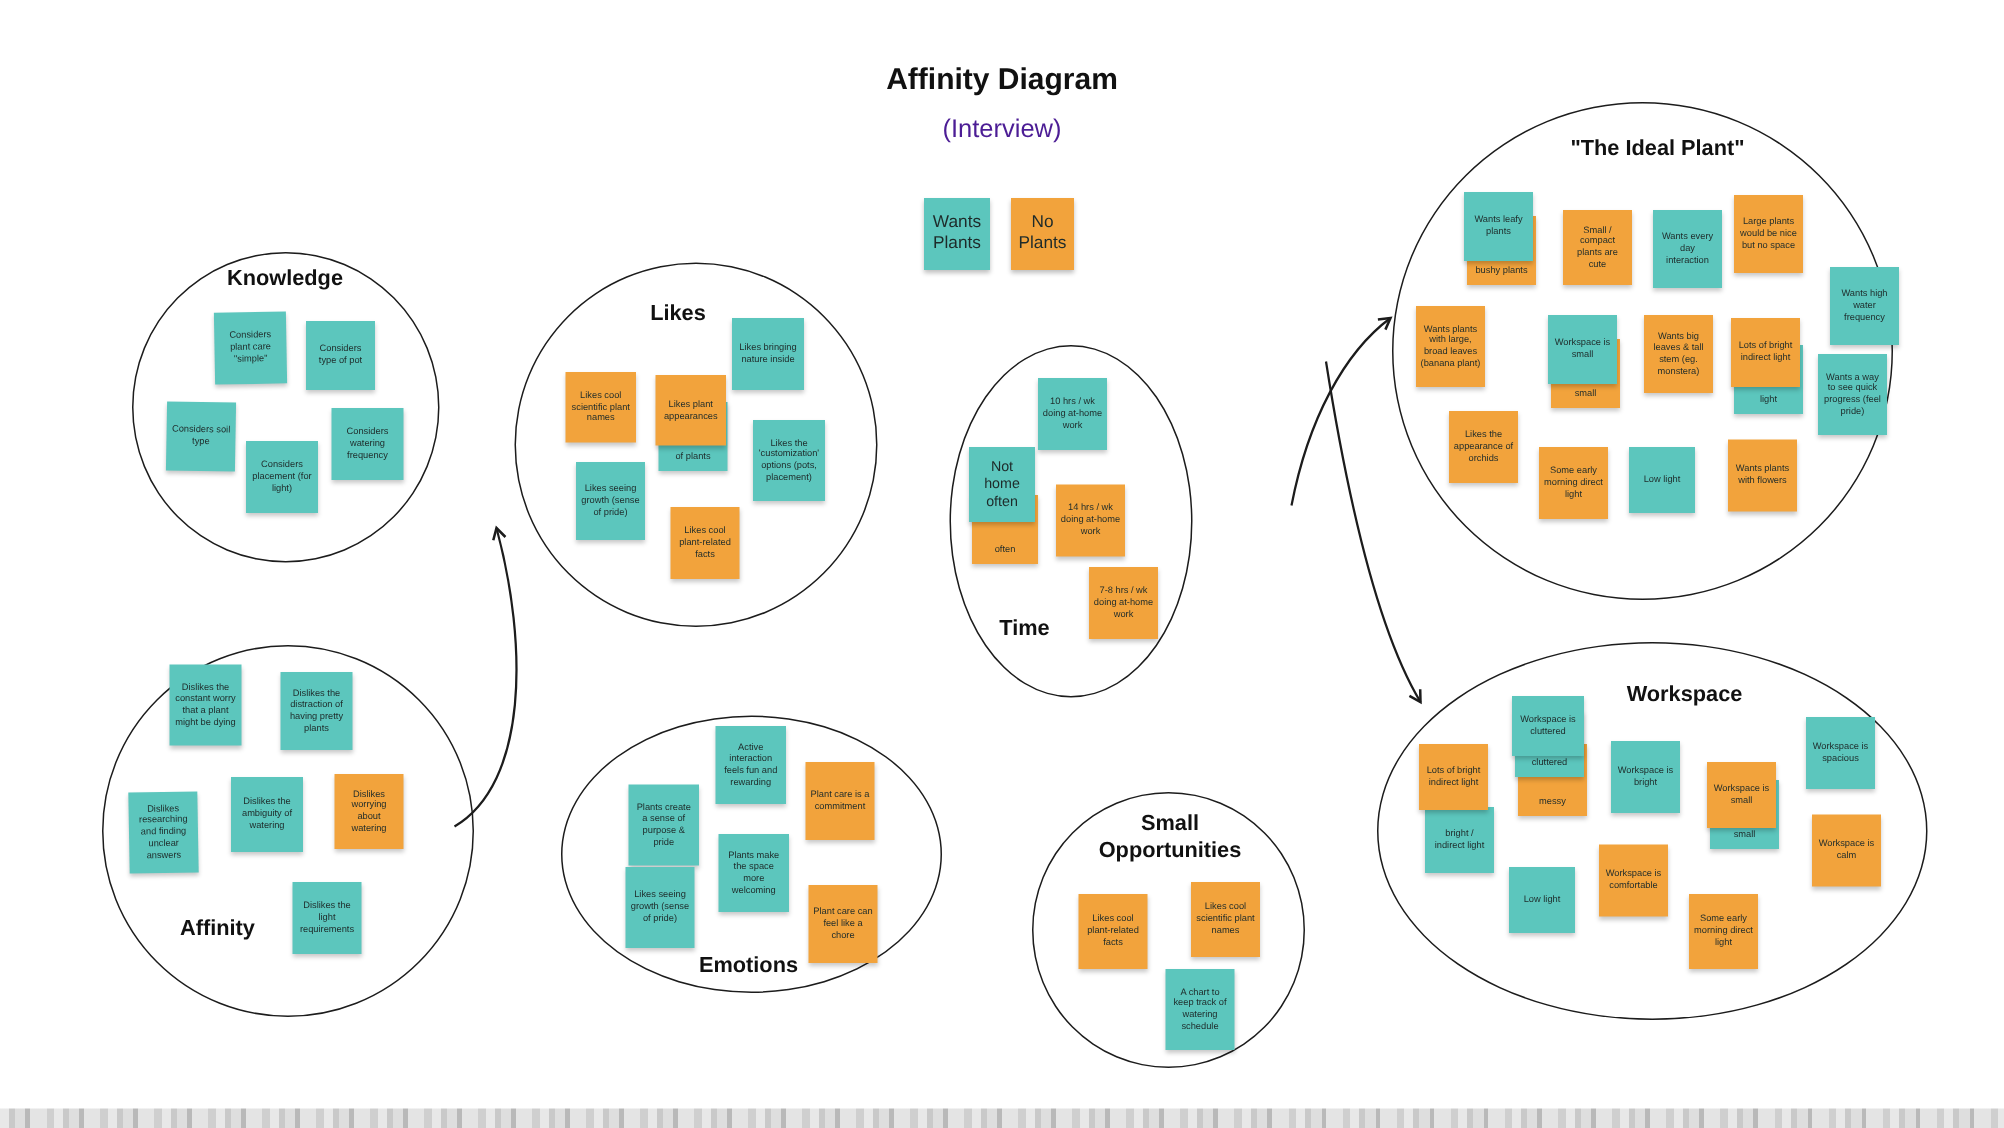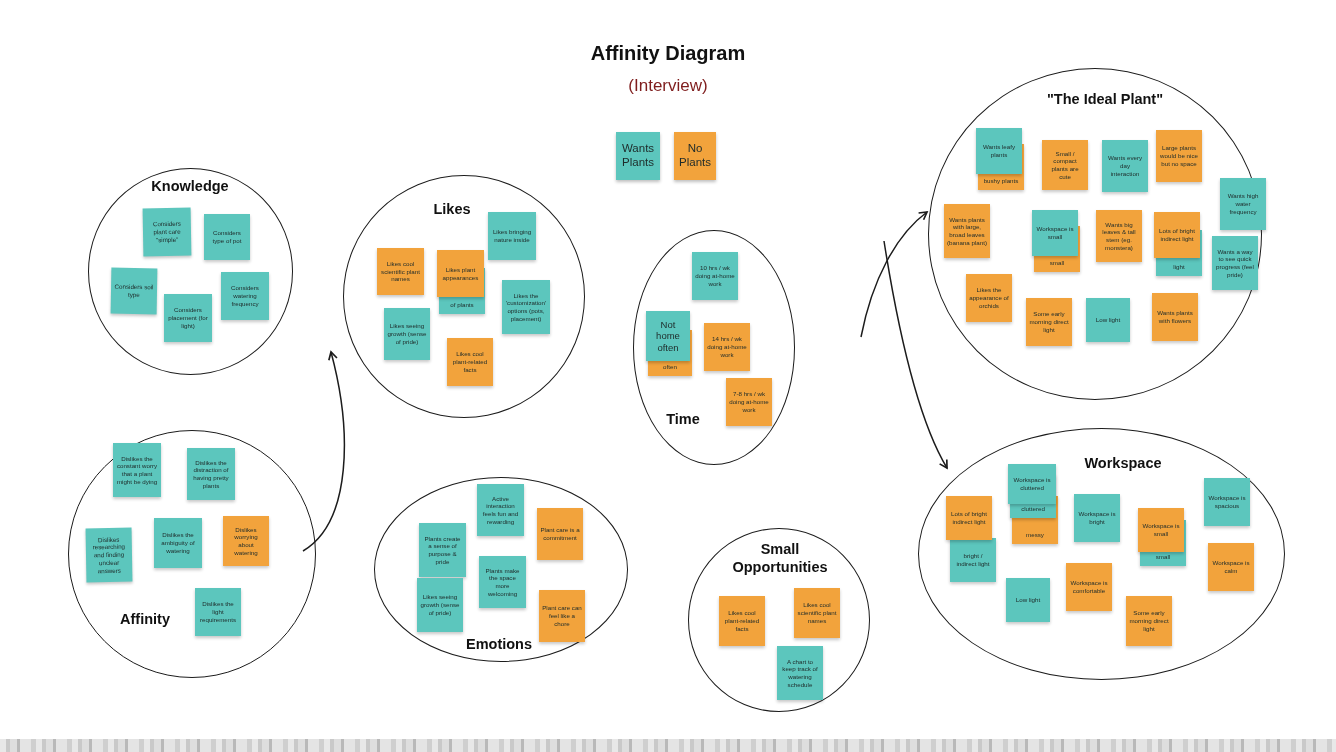--- a/index.html
+++ b/index.html
@@ -2,21 +2,21 @@
 <html><head>
 <meta charset="utf-8">
 <style>
   * { margin:0; padding:0; box-sizing:border-box; }
   html,body { width:1336px; height:752px; background:#ffffff; font-family:"Liberation Sans", sans-serif; }
   .canvas { position:relative; width:1336px; height:752px; overflow:hidden; background:#ffffff; }
 
   .board-title { position:absolute; left:668px; top:42px; transform:translateX(-50%);
                  font-size:20px; font-weight:700; color:#111; white-space:nowrap; }
   .board-subtitle { position:absolute; left:668px; top:76px; transform:translateX(-50%);
-                 font-size:17px; font-weight:400; color:#7f1d1d; white-space:nowrap; }
+                 font-size:17px; font-weight:400; color:#4c1d95; white-space:nowrap; }
 
   .cluster-ellipse { position:absolute; border:1.6px solid #1c1c1c; border-radius:50%; background:transparent; }
   .cluster-label { position:absolute; transform:translateX(-50%); font-weight:700; font-size:14.5px;
                    color:#111; text-align:center; line-height:1.25; white-space:nowrap; }
 
   .note { position:absolute; display:flex; align-items:center; justify-content:center;
           text-align:center; font-size:6.2px; line-height:1.25; color:#1e2b2a;
           padding:2px 3px; box-shadow:0 2px 3px rgba(0,0,0,0.22); word-break:break-word; }
   .note.peek { align-items:flex-end; padding-bottom:5px; }
   .note.big  { font-size:9.5px; line-height:1.2; }
@@ -140,21 +140,21 @@
         <span>Plant care can feel like a chore</span>
       </div>
       <div class="cluster-ellipse" style="left: 633px; top: 230px; width: 162px; height: 235px;"></div>
       <div class="cluster-label" style="left: 683px; top: 410px;">Time</div>
       <div class="note" style="left: 692px; top: 252px; width: 46px; height: 48px; background: rgb(92, 198, 189);">
         <span>10 hrs / wk doing at-home work</span>
       </div>
       <div class="note peek" style="left: 648px; top: 330px; width: 44px; height: 46px; background: rgb(242, 163, 60);">
         <span>often</span>
       </div>
-      <div class="note big" style="left: 646px; top: 311px; width: 44px; height: 50px; background: rgb(92, 198, 189);">
+      <div class="note big" style="left: 646px; top: 298px; width: 44px; height: 50px; background: rgb(92, 198, 189);">
         <span>Not home often</span>
       </div>
       <div class="note" style="left: 704px; top: 323px; width: 46px; height: 48px; background: rgb(242, 163, 60);">
         <span>14 hrs / wk doing at-home work</span>
       </div>
       <div class="note" style="left: 726px; top: 378px; width: 46px; height: 48px; background: rgb(242, 163, 60);">
         <span>7-8 hrs / wk doing at-home work</span>
       </div>
       <div class="cluster-ellipse" style="left: 688px; top: 528px; width: 182px; height: 184px;"></div>
       <div class="cluster-label" style="left: 780px; top: 540px; width: 120px; white-space: normal;">Small Opportunities</div>

